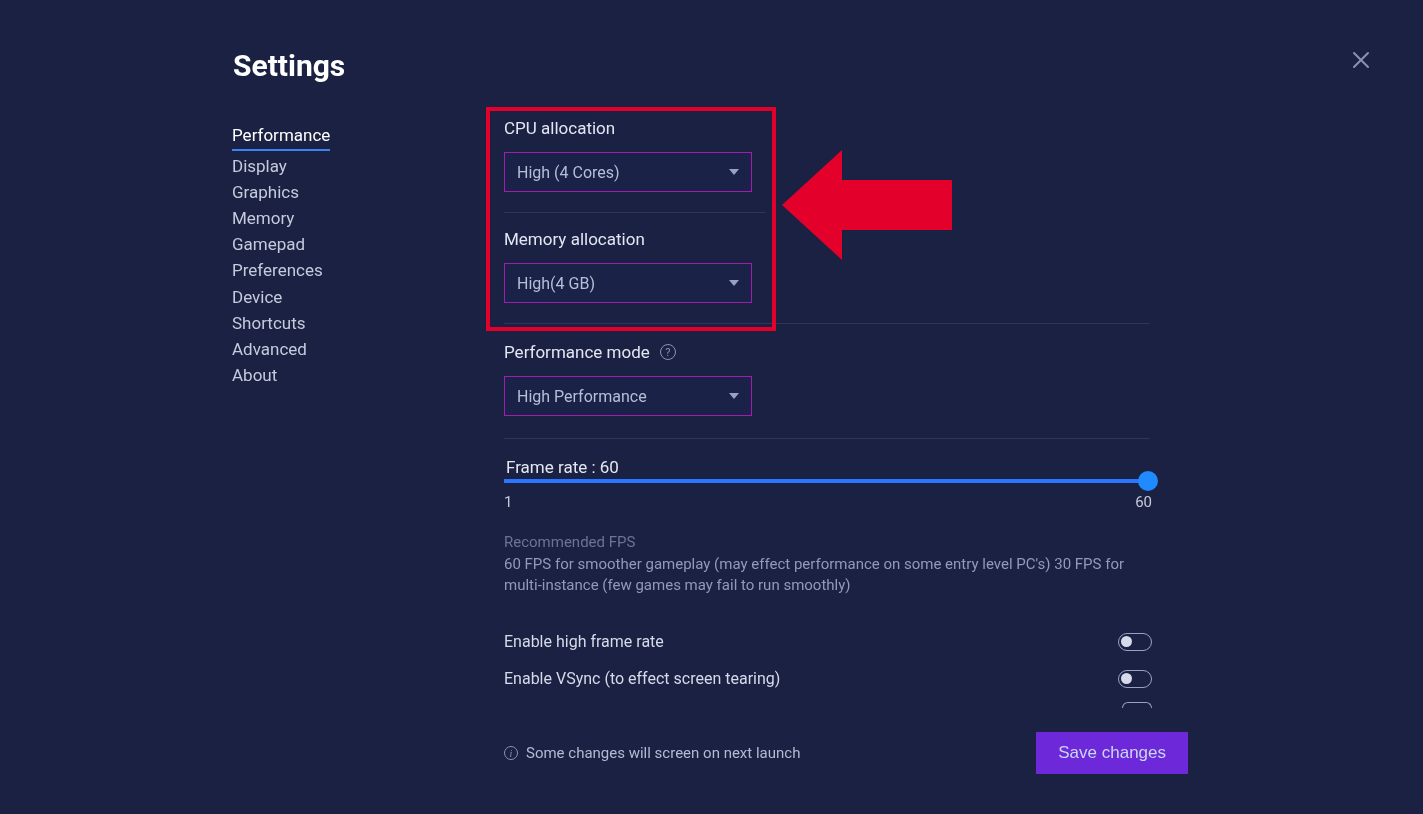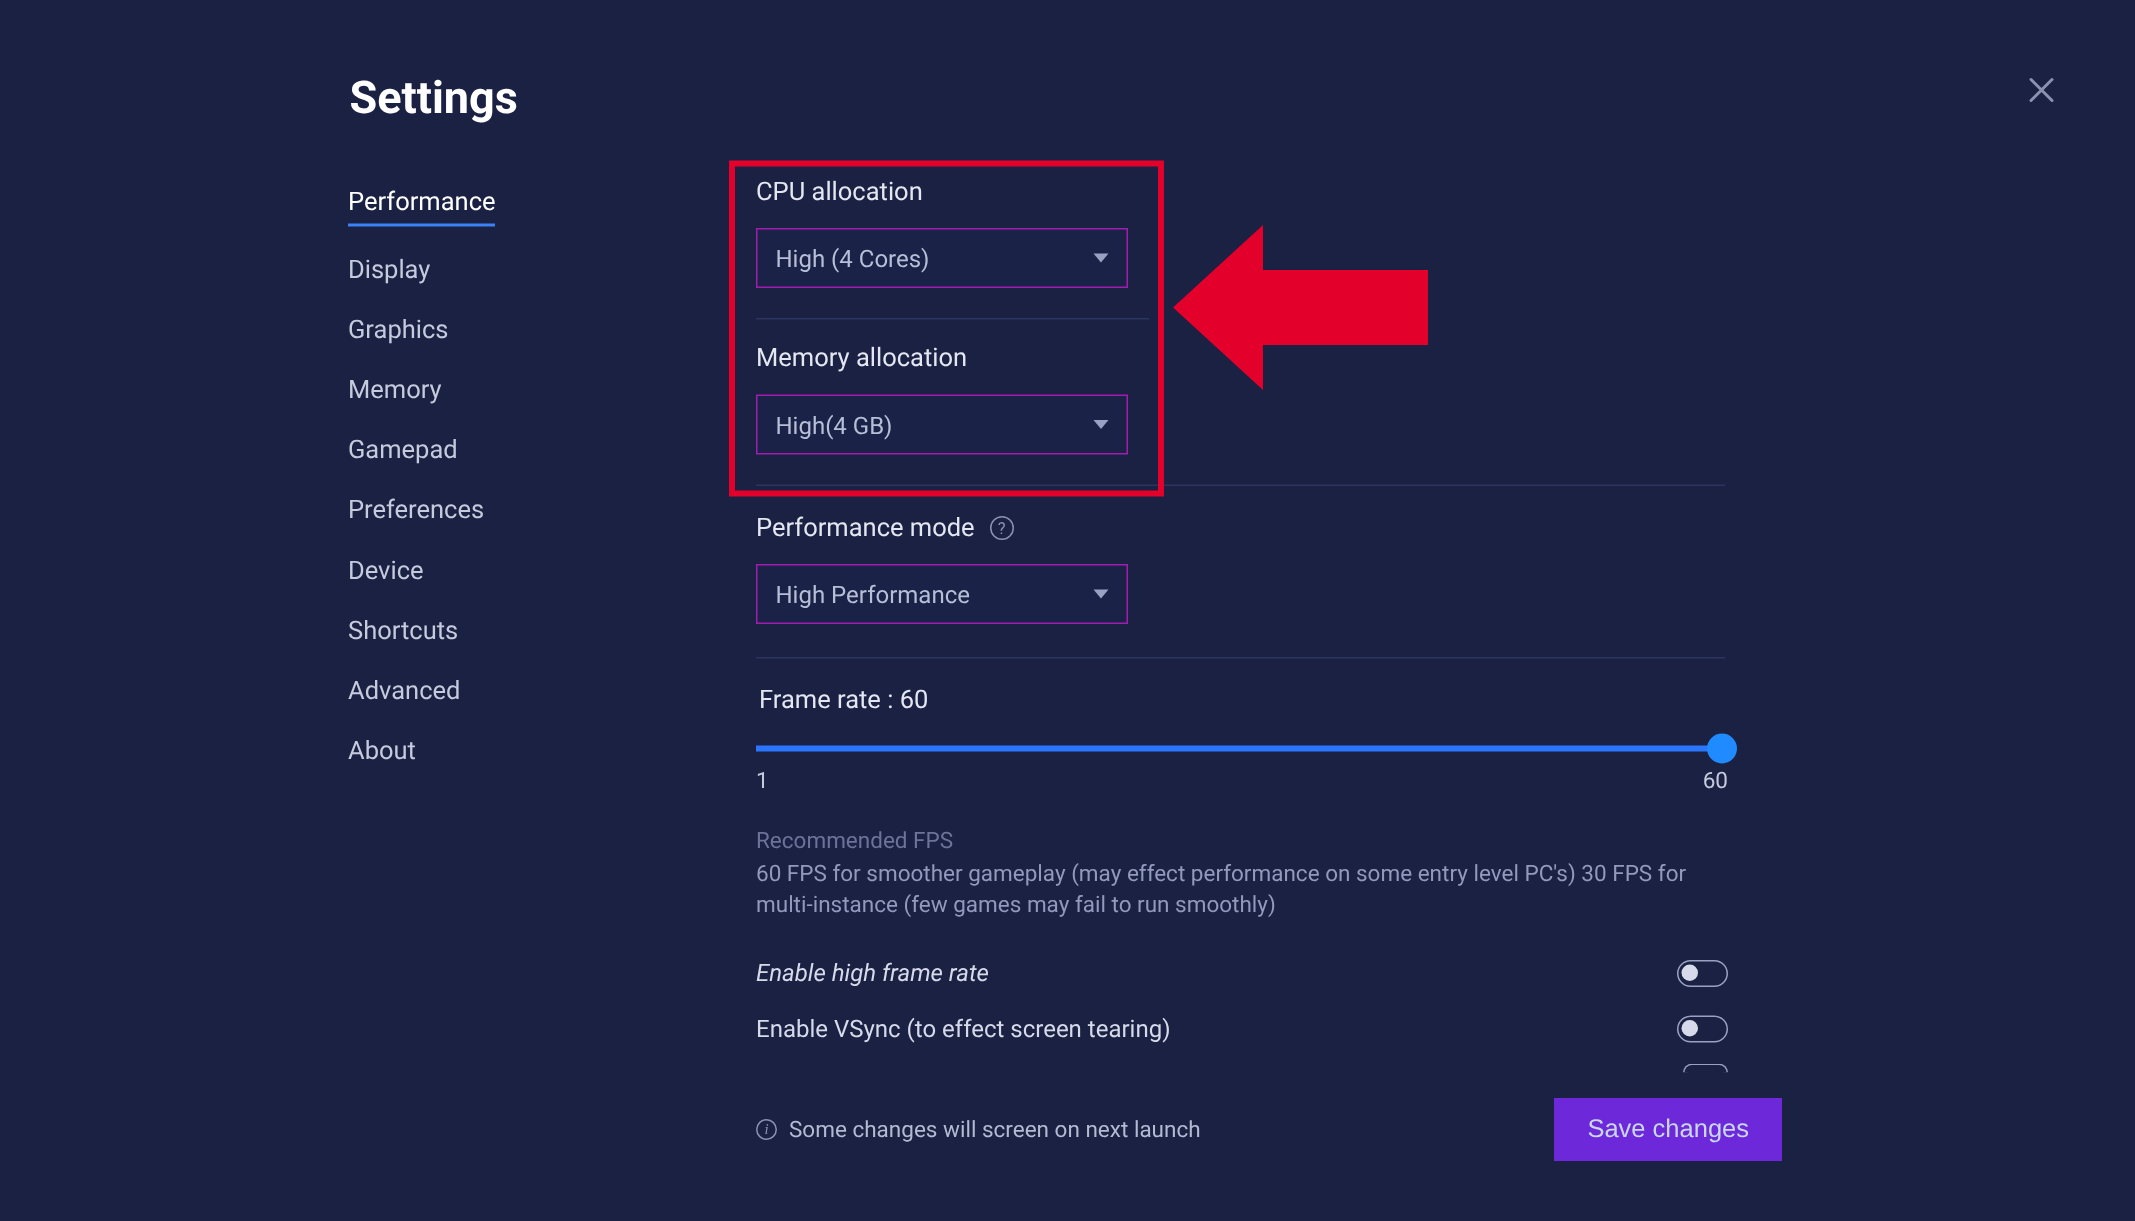--- a/index.html
+++ b/index.html
@@ -27,21 +27,21 @@
     font-weight: 700;
     color: #fff;
   }
   .sidebar {
     position: absolute;
     top: 124px;
     left: 232px;
     width: 200px;
     display: flex;
     flex-direction: column;
-    gap: 18px;
+    gap: 4px;
   }
   .sidebar-item {
     font-size: 17px;
     color: #c6cadd;
     cursor: pointer;
     line-height: 1.3;
     display: inline-block;
     width: fit-content;
   }
   .sidebar-item.active {
@@ -100,21 +100,21 @@
     margin: 18px 0;
     width: 660px;
   }
   .perf-mode-row { display: flex; align-items: center; gap: 10px; margin-top: 35px; }
   .help-icon {
     width: 16px; height: 16px; border: 1.3px solid #8b92b0; border-radius: 50%;
     display: inline-flex; align-items: center; justify-content: center;
     font-size: 11px; color: #8b92b0;
   }
   .frame-rate-section { margin-top: 40px; }
-  .frame-rate-label { font-size: 17px; color: #e4e7f2; margin-bottom: 20px; padding-left: 2px; }
+  .frame-rate-label { font-size: 17px; color: #e4e7f2; margin-bottom: 2px; padding-left: 2px; }
   .slider-wrap { position: relative; width: 648px; }
   .slider-track {
     height: 4px;
     background: #2a76ff;
     width: 100%;
     position: relative;
   }
   .slider-thumb {
     position: absolute;
     right: -6px;
@@ -253,21 +253,21 @@
       <div class="slider-track"></div>
       <div class="slider-thumb"></div>
     </div>
     <div class="slider-labels">
       <span>1</span>
       <span>60</span>
     </div>
     <div class="recommended">Recommended FPS</div>
     <div class="rec-desc">60 FPS for smoother gameplay (may effect performance on some entry level PC's) 30 FPS for multi-instance (few games may fail to run smoothly)</div>
 
-    <div class="toggle-row" style="margin-top:25px;font-style:italic;">
+    <div class="toggle-row" style="margin-top:36px;">
       <span>Enable high frame rate</span>
       <div class="toggle"></div>
     </div>
     <div class="toggle-row">
       <span>Enable VSync (to effect screen tearing)</span>
       <div class="toggle"></div>
     </div>
     <div style="display:flex; width:648px; justify-content:flex-end; margin-top:14px;">
       <div style="width:30px; height:6px; border-top-left-radius:8px; border-top-right-radius:8px; background:transparent; border:1.5px solid #9aa2c3; border-bottom:none;"></div>
     </div>

